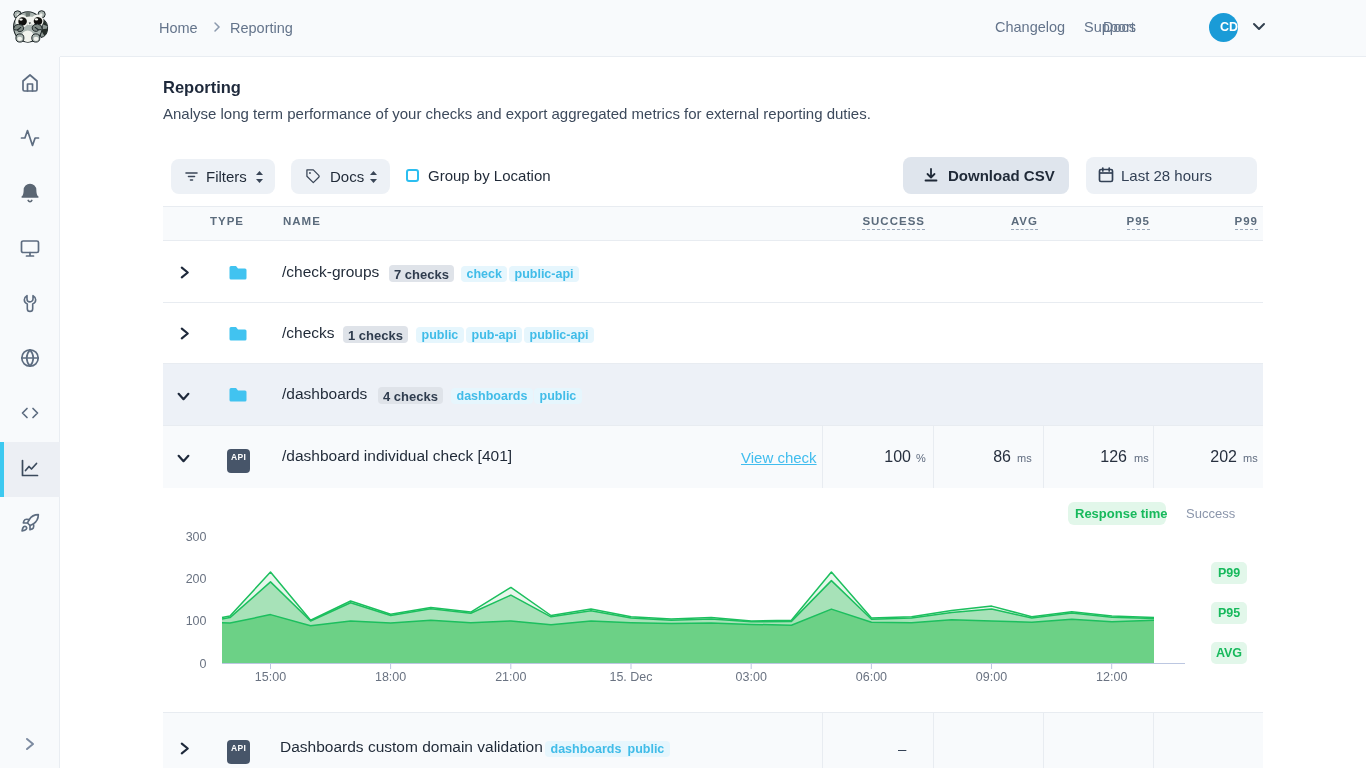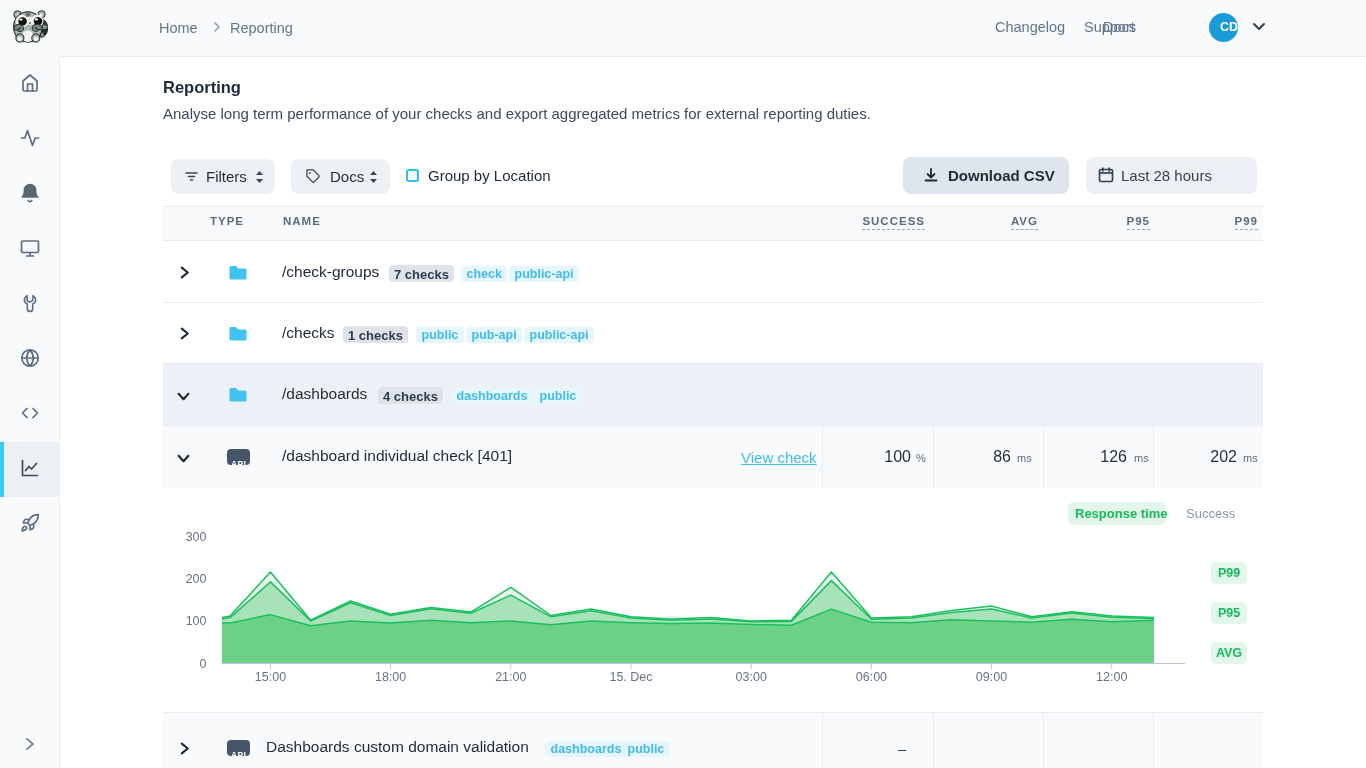--- a/index.html
+++ b/index.html
@@ -12,21 +12,21 @@
 #main { position:absolute; left:61px; top:57px; width:1305px; height:711px; background:#fff; }
 .crumb { color:#64748b; font-size:14.5px; }
 .toplink { position:absolute; top:19px; color:#64748b; font-size:14.5px; }
 .btn { position:absolute; background:#edf1f6; border-radius:8px; }
 .rowline { position:absolute; left:163px; width:1100px; height:1px; background:#e8ecf1; }
 .chev { position:absolute; width:12px; height:12px; }
 .folder { position:absolute; width:20px; height:20px; }
 .name { position:absolute; font-size:15.5px; color:#1f2937; }
 .badge { position:absolute; background:#dfe3e9; color:#2f3c4e; font-weight:bold; font-size:13px; height:17px; line-height:17px; padding:1px 5px; border-radius:4px; }
 .tag { position:absolute; background:#e6f6fd; color:#41bce8; font-weight:bold; font-size:12.5px; height:16px; line-height:16px; padding:0 5.5px; border-radius:4px; }
-.api { position:absolute; background:#475569; color:#fff; font-weight:bold; font-size:8.5px; height:16px; line-height:16px; padding:7px 4px; border-radius:4px; letter-spacing:0.4px; }
+.api { position:absolute; background:#475569; color:#fff; font-weight:bold; font-size:8.5px; height:24px; line-height:16px; padding:0 4px; border-radius:4px; letter-spacing:0.4px; }
 .num { position:absolute; font-size:16px; color:#27303f; text-align:right; }
 .unit { position:absolute; font-size:11px; color:#5f6b7f; }
 .colsep { position:absolute; width:1px; background:#e8ecf1; }
 .hlabel { position:absolute; top:215px; font-size:11.5px; font-weight:bold; color:#5b6b7c; letter-spacing:1px; }
 .hdash { border-bottom:1px dashed #9aa7b8; padding-bottom:2px; }
 .gpill { position:absolute; width:36px; height:22px; background:#e2f7ea; color:#17b95c; font-weight:bold; font-size:12.5px; text-align:center; line-height:22px; border-radius:5px; }
 </style>
 </head>
 <body>
 <div id="hdr">
@@ -258,16 +258,16 @@
 
 <div class="abs" style="left:163px;top:712px;width:1100px;height:56px;background:#f8fafc;border-top:1px solid #e8ecf1"></div>
 <div class="colsep" style="left:822px;top:713px;height:55px"></div>
 <div class="colsep" style="left:933px;top:713px;height:55px"></div>
 <div class="colsep" style="left:1043px;top:713px;height:55px"></div>
 <div class="colsep" style="left:1153px;top:713px;height:55px"></div>
 <svg class="chev" style="left:178px;top:742px;width:13px;height:13px" viewBox="0 0 12 12">
     <path d="M3.5 1.5l5.5 4.5-5.5 4.5" fill="none" stroke="#1e293b" stroke-width="2" stroke-linecap="round" stroke-linejoin="round"></path>
   </svg>
 <span class="api" style="left:227px;top:740px">API</span>
-<span class="name" style="left:266px;top:738px">Dashboards custom domain validation</span>
+<span class="name" style="left:280px;top:738px">Dashboards custom domain validation</span>
 <span class="tag" style="left:545px;top:741px">dashboards</span>
 <span class="tag" style="left:622px;top:741px">public</span>
 <span class="abs" style="left:898px;top:740px;font-size:15px;color:#334155">–</span>
 
 </body></html>

